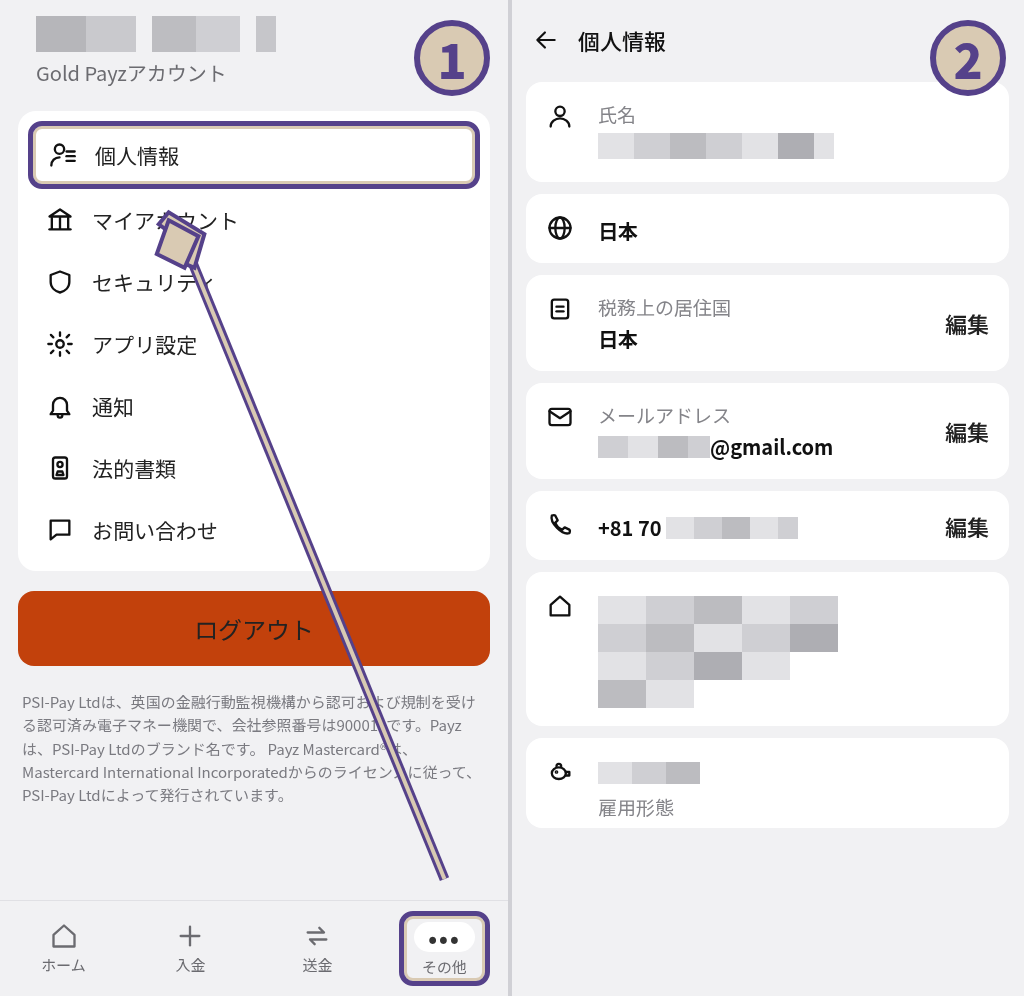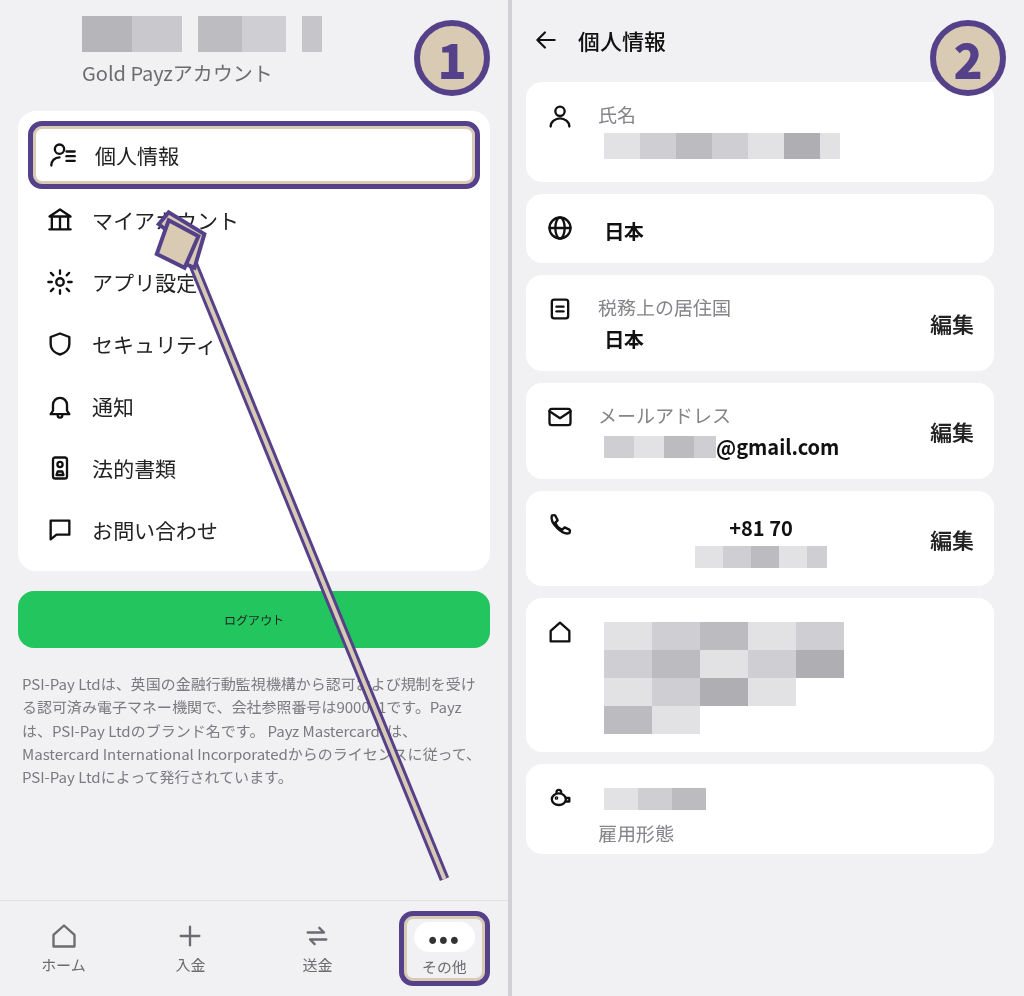--- a/index.html
+++ b/index.html
@@ -18,21 +18,21 @@
   .step-badge {
     position: absolute; top: 20px; right: 18px;
     width: 76px; height: 76px; border-radius: 50%;
     background: #d9cab3; border: 6px solid #55418a;
     color: #55418a; font-weight: 900; font-size: 48px;
     display: flex; align-items: center; justify-content: center;
     z-index: 10;
   }
 
   
-  .left-header { padding: 16px 24px 6px 36px; margin-left: 46px; }
+  .left-header { padding: 16px 24px 6px 36px; }
   .acct-line1 {
     width: 240px; height: 36px; position: relative; overflow: hidden;
     margin-bottom: 6px;
   }
   .acct-line1 .blk { position: absolute; top: 0; height: 36px; background: #bbbbbf; }
   .acct-subtitle { color: #6b6b70; font-size: 20px; }
 
   
   .menu-card {
     margin: 18px 18px 0 18px;
@@ -48,22 +48,22 @@
     background: #fff;
     border: 5px solid #55418a;
     box-shadow: 0 0 0 3px #d9cab3 inset;
     padding: 14px 16px;
   }
   .ico { width: 28px; height: 28px; flex: 0 0 28px; display: block; }
   .ico-stroke { stroke: #111; stroke-width: 2; fill: none; stroke-linecap: round; stroke-linejoin: round; }
 
   .logout-card {
     margin: 20px 18px 0 18px;
-    background: #22c55e; border-radius: 16px;
-    padding: 20px; text-align: center; font-size: 12px; color: #222;
+    background: #c2410c; border-radius: 16px;
+    padding: 20px; text-align: center; font-size: 24px; color: #222;
   }
 
   .legal-text {
     margin: 24px 22px 0 22px;
     color: #7a7a80; font-size: 15px; line-height: 1.55;
     flex: 1 1 auto; overflow: hidden;
   }
 
   
   .bottom-nav {
@@ -91,29 +91,29 @@
   
   .arrow-overlay { position: absolute; inset: 0; pointer-events: none; z-index: 5; }
 
   
   .right-header {
     display: flex; align-items: center; gap: 18px;
     padding: 24px 20px 10px 20px;
   }
   .right-title { font-size: 22px; font-weight: 500; }
 
-  .info-list { padding: 4px 30px 0 14px; overflow: hidden; }
+  .info-list { padding: 4px 15px 0 14px; overflow: hidden; }
   .info-card {
     background: #fff; border-radius: 16px;
     padding: 18px 20px; margin-top: 12px;
     display: grid; grid-template-columns: 40px 1fr auto;
     align-items: center; column-gap: 12px;
   }
   .info-card .label { color: #848489; font-size: 19px; }
-  .info-card .value { color: #111; font-size: 20px; font-weight: 700; margin-top: 4px; margin-left: 6px; }
+  .info-card .value { color: #111; font-size: 20px; font-weight: 700; margin-top: 4px; }
   .info-card .txtcol { grid-column: 2; }
   .info-card .edit { grid-column: 3; color: #222; font-size: 22px; font-weight: 600; }
   .info-card .ico-slot { grid-column: 1; align-self: start; margin-top: 2px; }
 
   
   .redact { position: relative; display: inline-block; }
   .redact-row { display: flex; }
   .redact-row span { display: inline-block; }
   .px { background: #cfcfd3; }
   .px.l { background: #e2e2e5; }
@@ -163,31 +163,31 @@
         <line class="ico-stroke" x1="5" y1="10" x2="5" y2="19"></line>
         <line class="ico-stroke" x1="12" y1="10" x2="12" y2="19"></line>
         <line class="ico-stroke" x1="19" y1="10" x2="19" y2="19"></line>
         <line class="ico-stroke" x1="3" y1="20" x2="21" y2="20"></line>
       </svg>
       <span>マイアカウント</span>
     </div>
 
     <div class="menu-item">
       <svg class="ico" viewBox="0 0 24 24">
+        <path class="ico-stroke" d="M12 3 L20 6 V12 C20 17 16 20 12 21 C8 20 4 17 4 12 V6 Z"></path>
+      </svg>
+      <span>セキュリティ</span>
+    </div>
+
+    <div class="menu-item">
+      <svg class="ico" viewBox="0 0 24 24">
         <circle class="ico-stroke" cx="12" cy="12" r="3.2"></circle>
         <path class="ico-stroke" d="M12 2v3M12 19v3M4.2 4.2l2.1 2.1M17.7 17.7l2.1 2.1M2 12h3M19 12h3M4.2 19.8l2.1-2.1M17.7 6.3l2.1-2.1"></path>
       </svg>
       <span>アプリ設定</span>
-    </div>
-
-    <div class="menu-item">
-      <svg class="ico" viewBox="0 0 24 24">
-        <path class="ico-stroke" d="M12 3 L20 6 V12 C20 17 16 20 12 21 C8 20 4 17 4 12 V6 Z"></path>
-      </svg>
-      <span>セキュリティ</span>
     </div>
 
     <div class="menu-item">
       <svg class="ico" viewBox="0 0 24 24">
         <path class="ico-stroke" d="M6 16 V11 a6 6 0 0 1 12 0 V16 l2 3 H4 Z"></path>
         <path class="ico-stroke" d="M10 20 a2 2 0 0 0 4 0"></path>
       </svg>
       <span>通知</span>
     </div>
 
@@ -341,21 +341,21 @@
       <div class="edit">編集</div>
     </div>
 
     <div class="info-card">
       <div class="ico-slot">
         <svg class="ico" viewBox="0 0 24 24">
           <path class="ico-stroke" d="M5 4 C5 4 7 3 8 4 L10 8 L8 10 C9 13 11 15 14 16 L16 14 L20 16 C21 17 20 19 20 19 C14 21 3 10 5 4 Z"></path>
         </svg>
       </div>
       <div class="txtcol">
-        <div class="value" style="display:flex;align-items:center;gap:4px;flex-direction:column;">
+        <div class="value" style="display:flex;align-items:center;gap:4px;">
           <span>+81 70</span>
           <span class="redact">
             <span class="redact-row">
               <span class="px l" style="width:28px;height:22px"></span>
               <span class="px" style="width:28px;height:22px"></span>
               <span class="px d" style="width:28px;height:22px"></span>
               <span class="px l" style="width:28px;height:22px"></span>
               <span class="px" style="width:20px;height:22px"></span>
             </span>
           </span>

